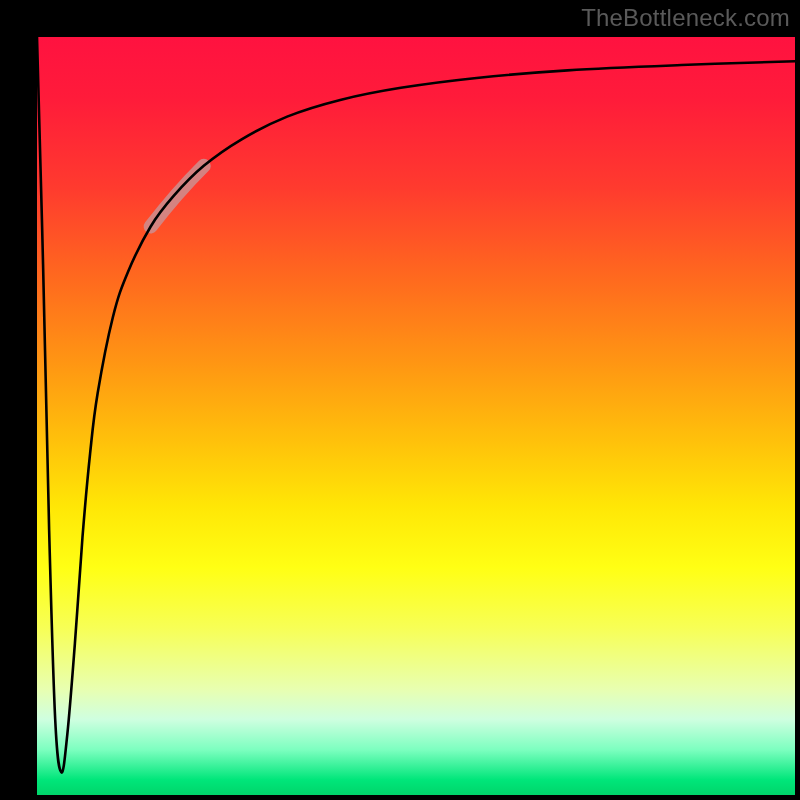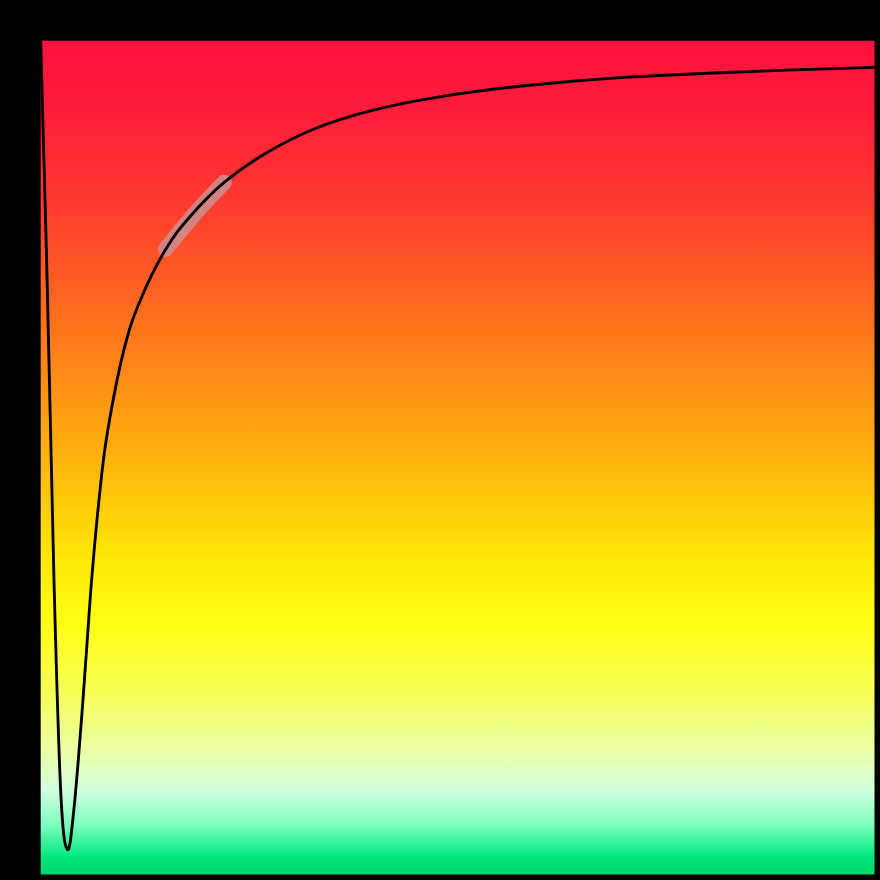--- a/index.html
+++ b/index.html
@@ -71,20 +71,21 @@
     stroke: #cf8b8b;
     stroke-width: 14;
     stroke-linecap: round;
     stroke-opacity: 0.9;
   }
 </style>
 </head>
 <body>
 
 <div class="frame">
+  <div class="attribution">TheBottleneck.com</div>
 
   <div class="plot-area">
     <svg class="curve" viewBox="0 0 758 758">
       <path class="highlight-seg" d="M 113.70 189.50 Q 140.23 155.18 166.76 128.86"></path>
       <path class="main-curve" d="M 0.00 0.00 C 1.09 40.93, 3.88 138.71, 6.06 227.40 C 8.25 316.09, 9.94 410.84, 12.13 492.70 C 14.31 574.56, 16.01 638.54, 18.19 682.20 C 20.38 725.86, 22.07 732.53, 24.26 735.26 C 26.44 737.99, 27.86 720.55, 30.32 697.36 C 32.78 674.17, 35.17 641.87, 37.90 606.40 C 40.63 570.93, 42.75 534.39, 45.48 500.28 C 48.21 466.17, 50.33 442.82, 53.06 416.90 C 55.79 390.98, 56.55 380.82, 60.64 356.26 C 64.73 331.70, 70.34 302.29, 75.80 280.46 C 81.26 258.63, 84.14 251.35, 90.96 234.98 C 97.78 218.61, 105.51 203.14, 113.70 189.50 C 121.89 175.86, 126.89 170.10, 136.44 159.18 C 145.99 148.26, 154.48 139.09, 166.76 128.86 C 179.04 118.63, 189.65 111.20, 204.66 102.33 C 219.67 93.46, 232.40 86.68, 250.14 79.59 C 267.88 72.50, 282.73 68.10, 303.20 62.91 C 323.67 57.73, 339.28 54.74, 363.84 50.79 C 388.40 46.83, 409.62 44.07, 439.64 40.93 C 469.66 37.79, 493.76 35.67, 530.60 33.35 C 567.44 31.03, 603.37 29.68, 644.30 28.05 C 685.23 26.41, 737.53 24.94, 758.00 24.26"></path>
     </svg>
   </div>
 </div>
 
 </body></html>

